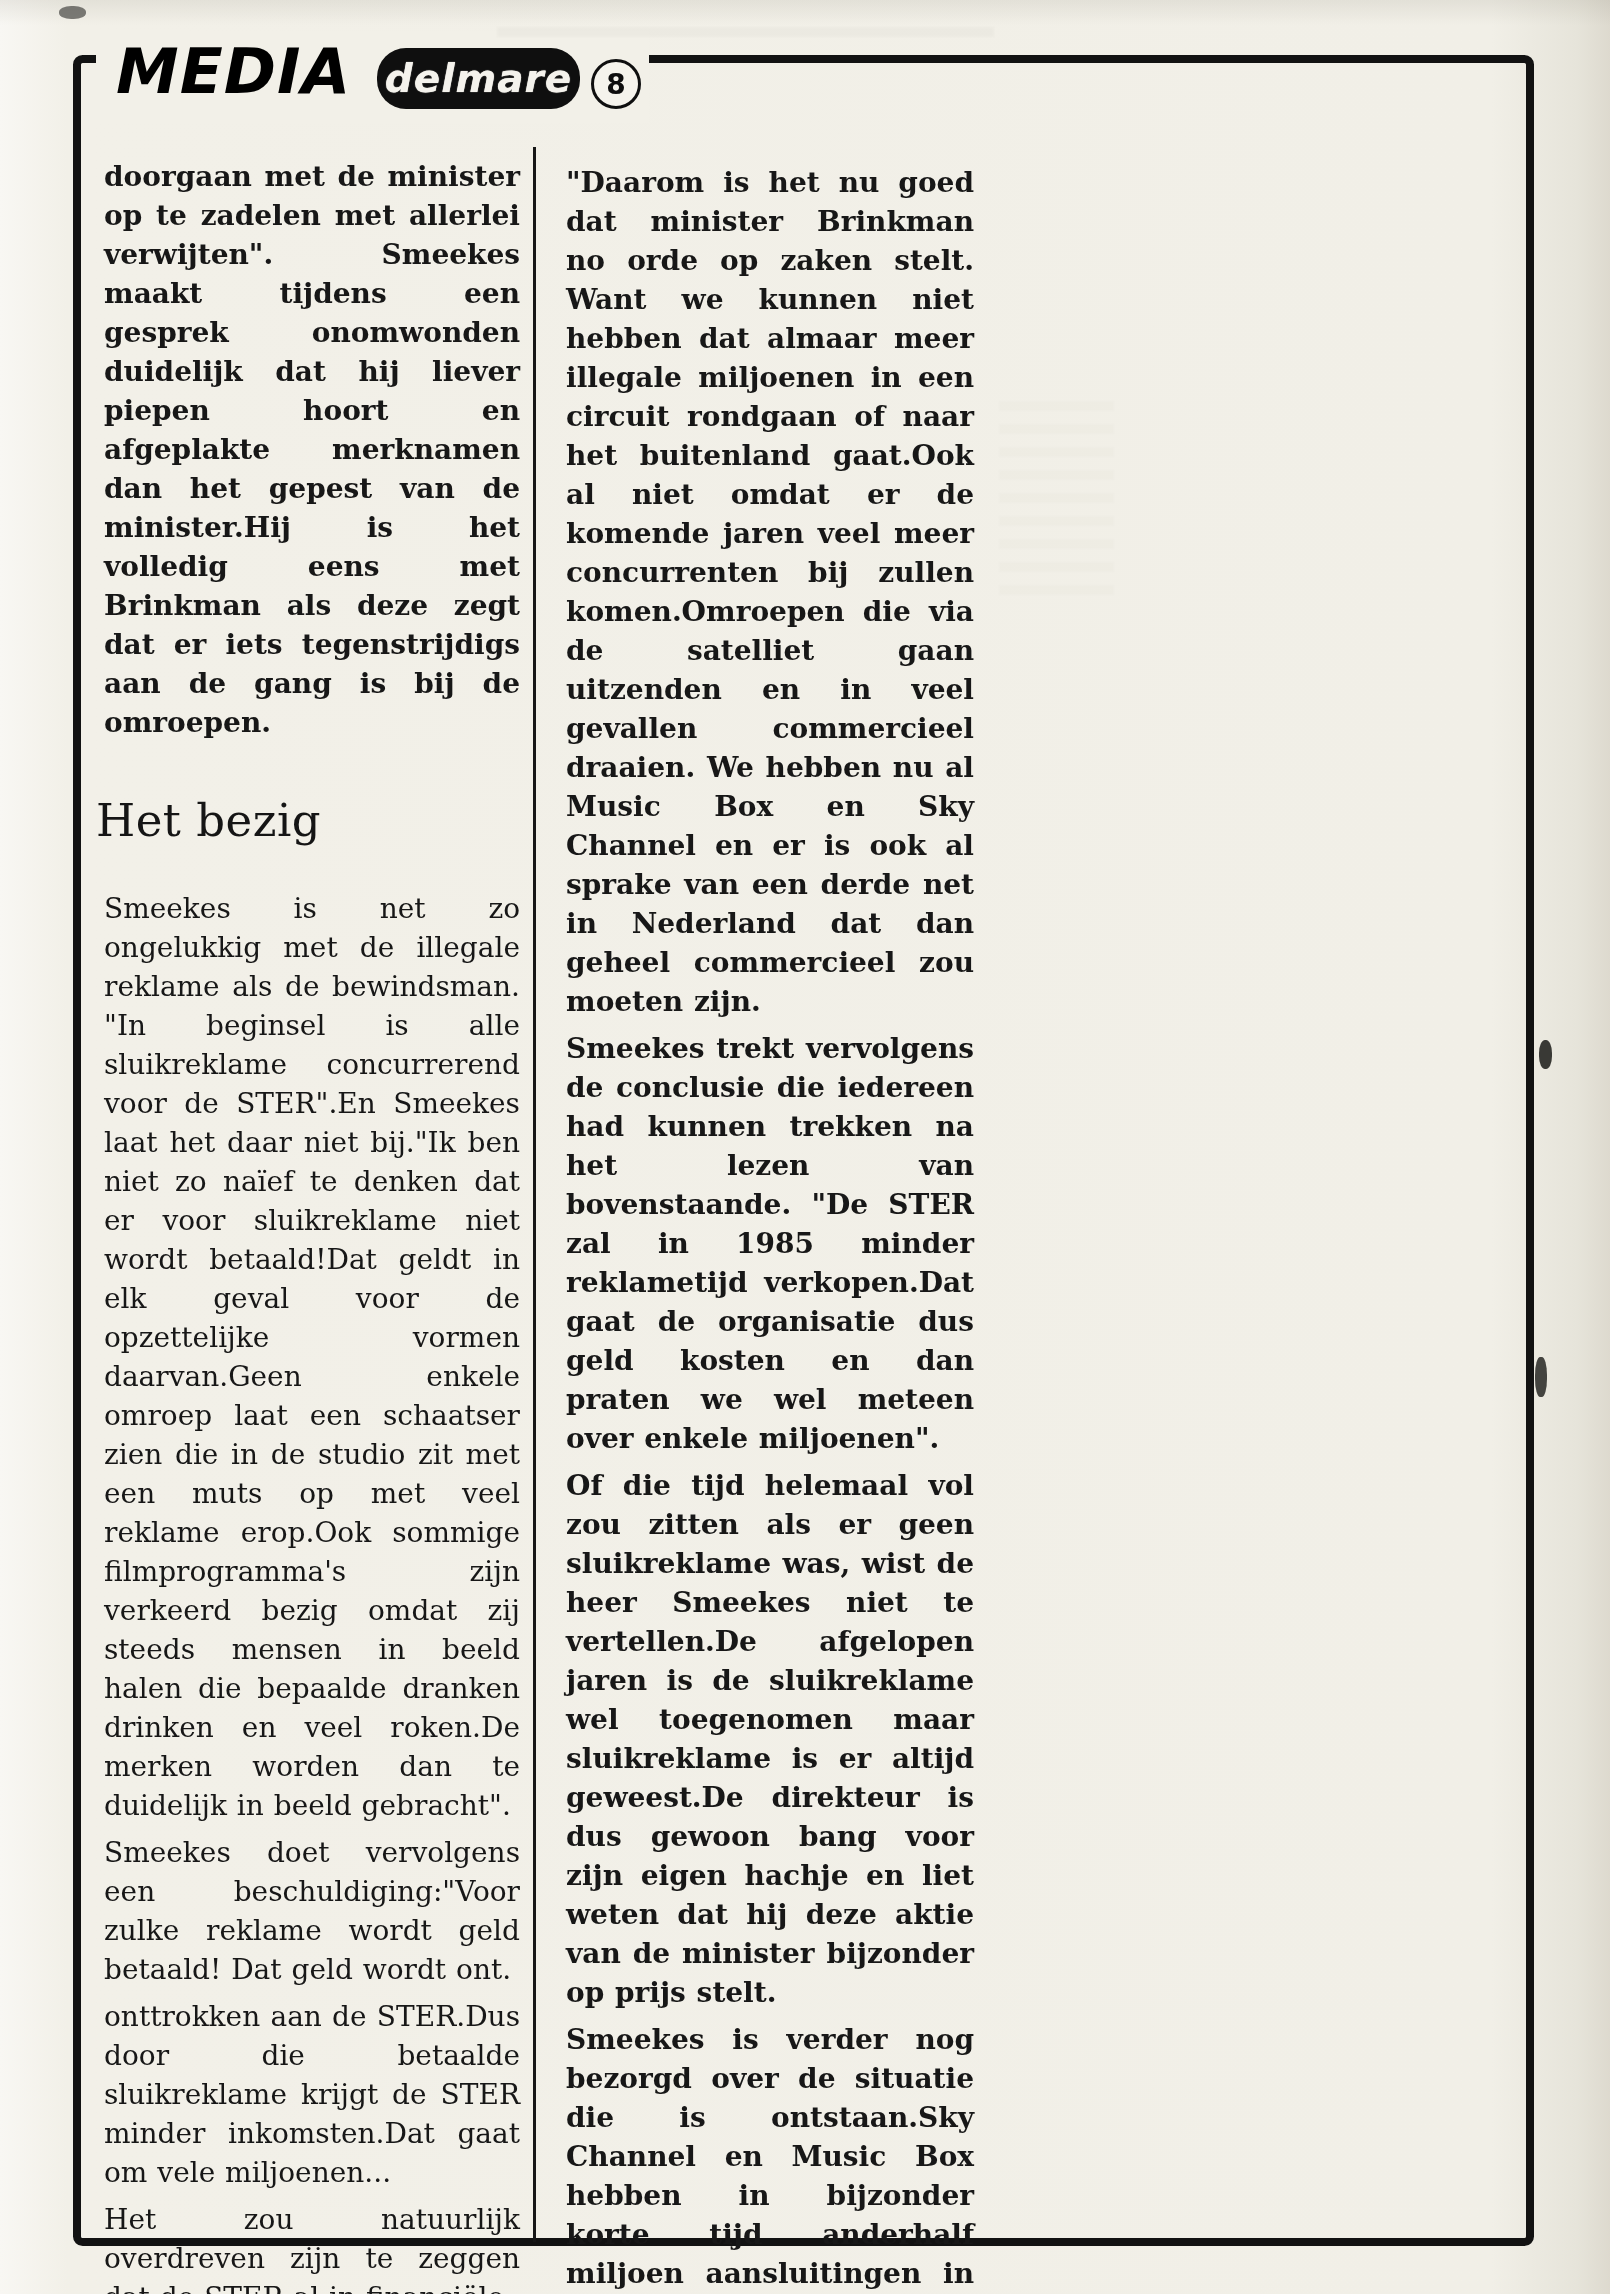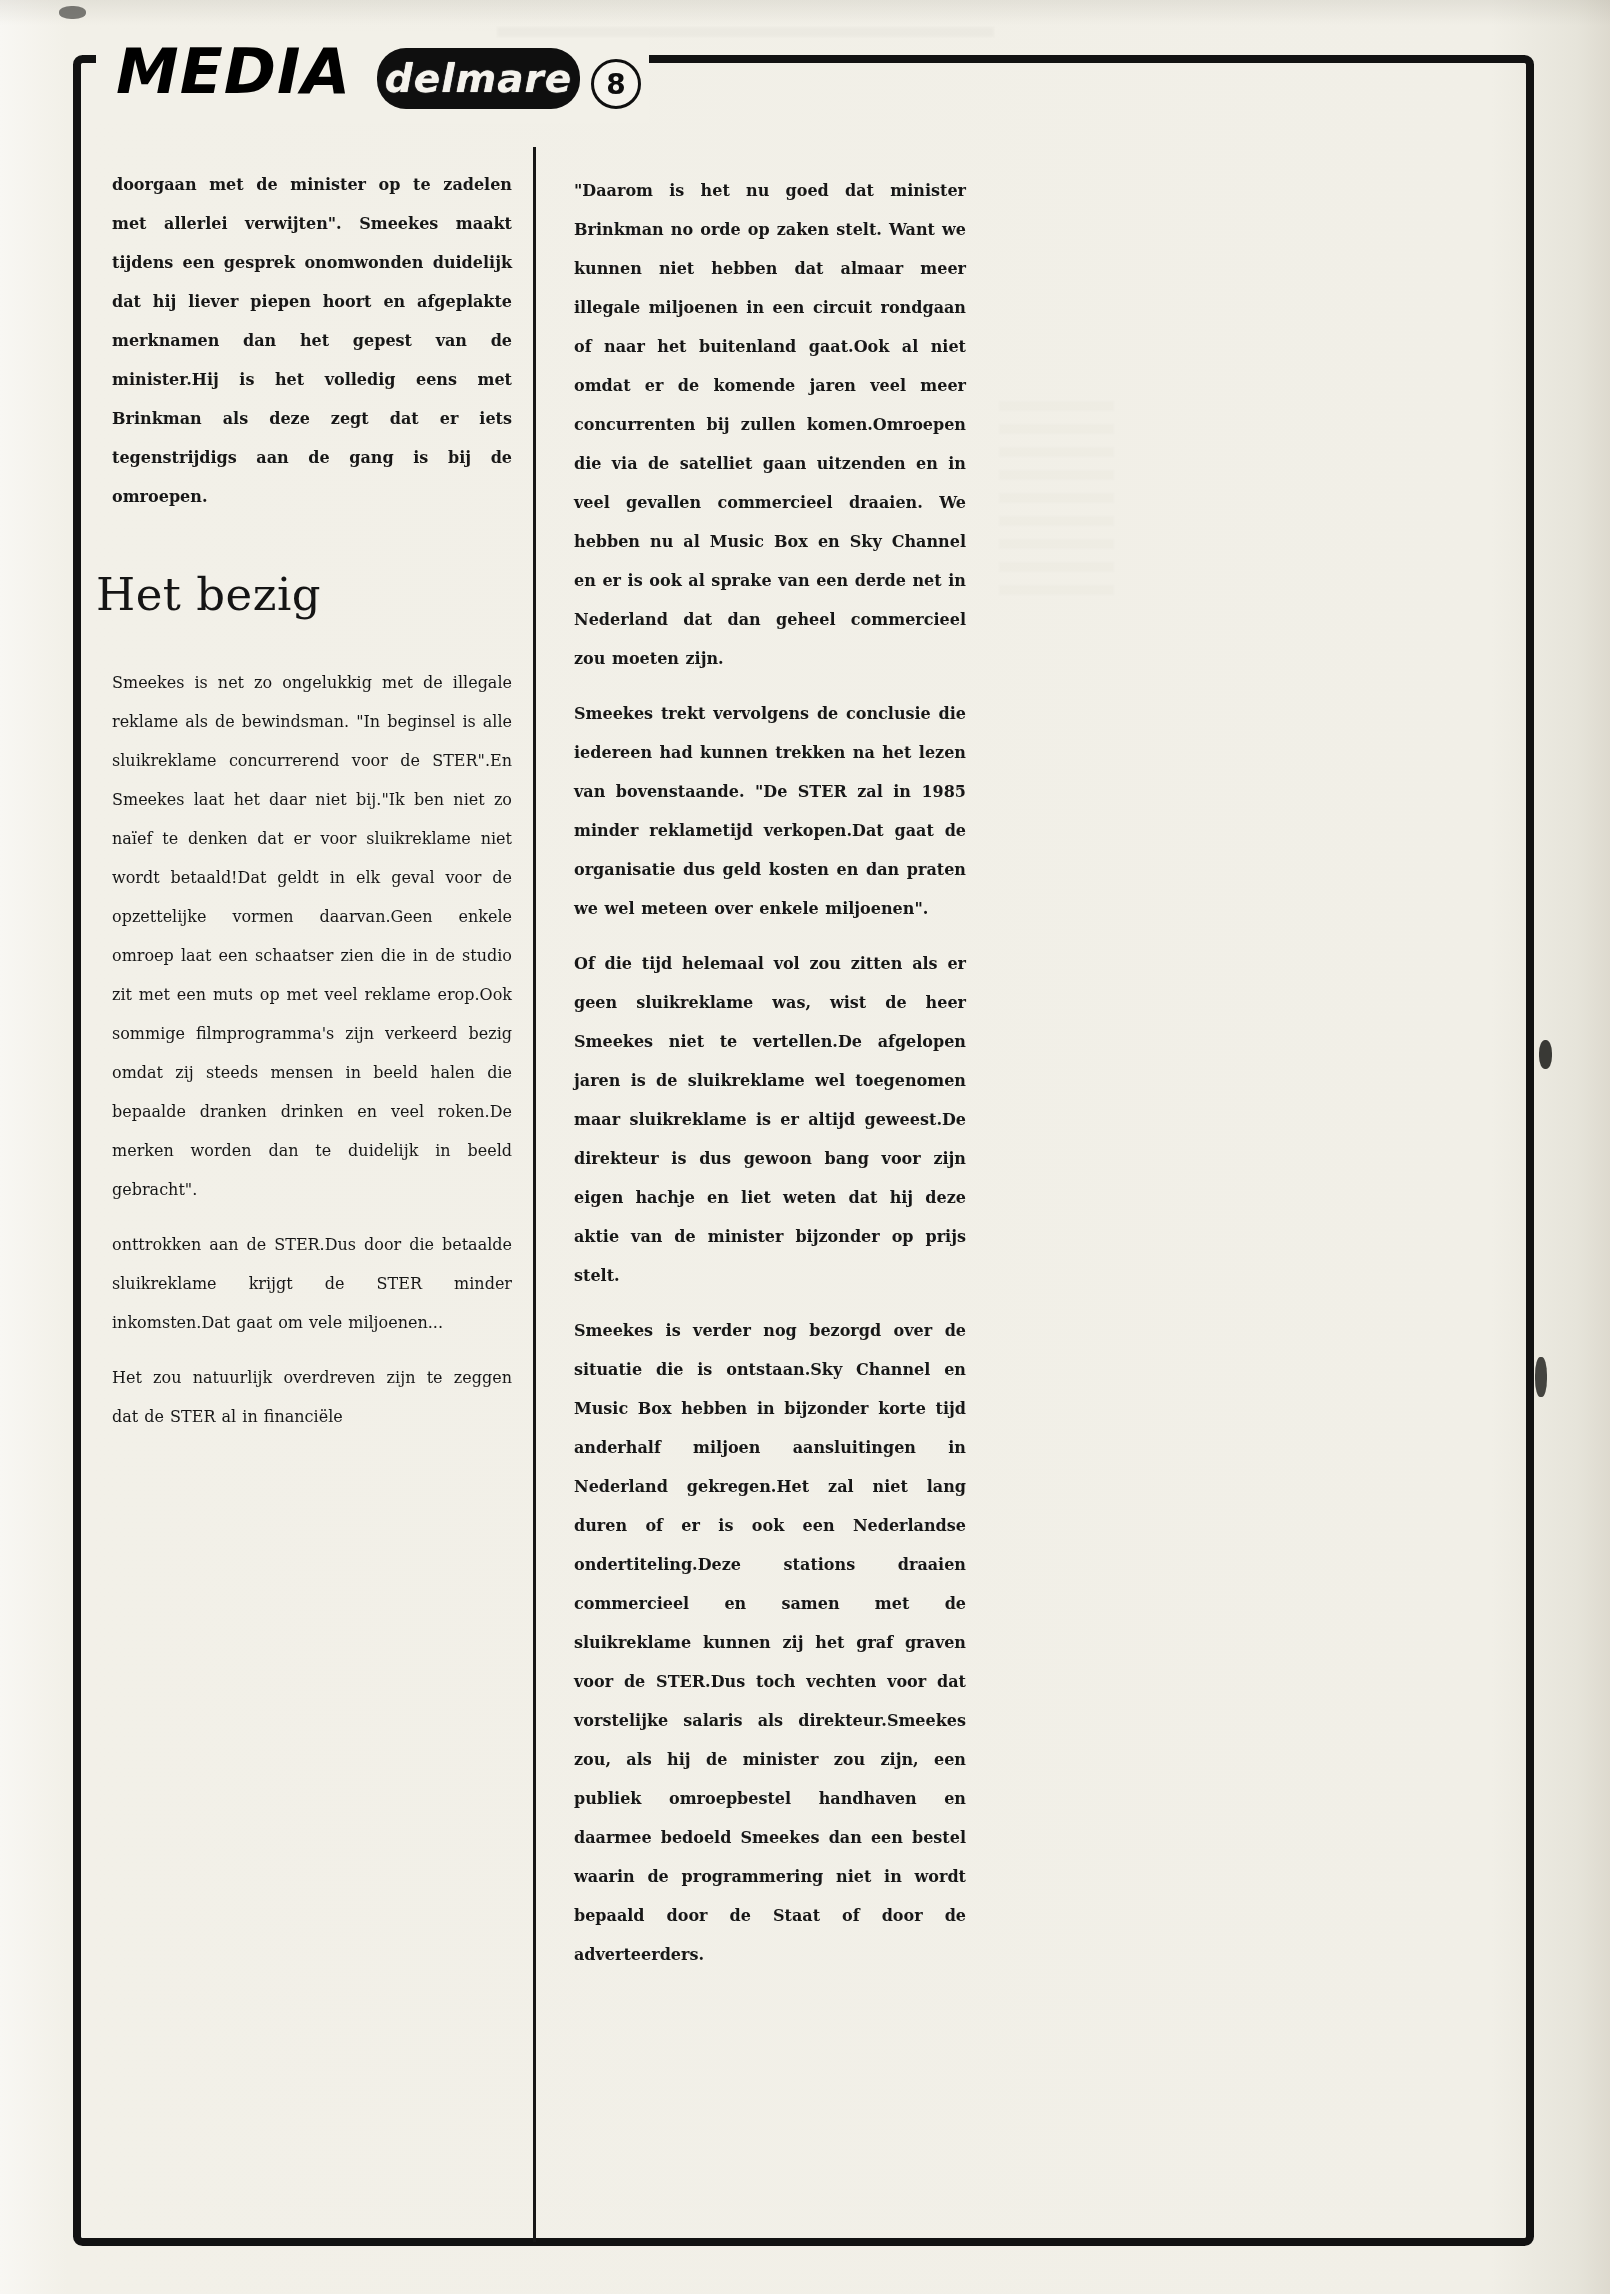--- a/index.html
+++ b/index.html
@@ -49,21 +49,21 @@
   .page-badge {
     position:absolute; left:591px; top:59px; width:44px; height:44px;
     border:3.8px solid #0f0f0f; border-radius:50%;
     background:#f5f3ec;
     display:flex; align-items:center; justify-content:center;
     font-family:"DejaVu Sans", sans-serif; font-weight:bold; font-size:28px; color:#0e0e0e;
   }
   
   .col { position:absolute; color:#171717; }
   .col p {
-    margin:16px; font-size:16px; line-height:39px;
+    margin:8px; font-size:28px; line-height:39px;
     text-align:justify; word-spacing:1px;
   }
   .col-left  { left:96px; top:149px; width:432px; }
   .col-right { left:558px; top:155px; width:424px; }
   .col-right p { font-weight:bold; }
   .intro-bold { font-weight:bold; }
   .section-heading {
     font-family:"DejaVu Serif", serif;
     font-weight:normal; font-size:45px; letter-spacing:0.5px;
     color:#151515; margin:52px 0 42px 0;
@@ -100,20 +100,21 @@
   <span class="delmare-text">delmare</span>
 </div>
 <div class="page-badge">
   <span>8</span>
 </div>
 
 <div class="col col-left">
   <p class="intro-bold">doorgaan met de minister op te zadelen met allerlei verwijten". Smeekes maakt tijdens een gesprek onomwonden duidelijk dat hij liever piepen hoort en afgeplakte merknamen dan het gepest van de minister.Hij is het volledig eens met Brinkman als deze zegt dat er iets tegenstrijdigs aan de gang is bij de omroepen.</p>
   <h2 class="section-heading">Het bezig</h2>
   <p>Smeekes is net zo ongelukkig met de illegale reklame als de bewindsman. "In beginsel is alle sluikreklame concurrerend voor de STER".En Smeekes laat het daar niet bij."Ik ben niet zo naïef te denken dat er voor sluikreklame niet wordt betaald!Dat geldt in elk geval voor de opzettelijke vormen daarvan.Geen enkele omroep laat een schaatser zien die in de studio zit met een muts op met veel reklame erop.Ook sommige filmprogramma's zijn verkeerd bezig omdat zij steeds mensen in beeld halen die bepaalde dranken drinken en veel roken.De merken worden dan te duidelijk in beeld gebracht".</p>
+  <p>Smeekes doet vervolgens een beschuldiging:"Voor zulke reklame wordt geld betaald! Dat geld wordt ont.</p>
   <p>onttrokken aan de STER.Dus door die betaalde sluikreklame krijgt de STER minder inkomsten.Dat gaat om vele miljoenen...</p>
   <p>Het zou natuurlijk overdreven zijn te zeggen dat de STER al in financiële</p>
 </div>
 
 <div class="column-divider"></div>
 
 <div class="col col-right">
   <p>"Daarom is het nu goed dat minister Brinkman no orde op zaken stelt. Want we kunnen niet hebben dat almaar meer illegale miljoenen in een circuit rondgaan of naar het buitenland gaat.Ook al niet omdat er de komende jaren veel meer concurrenten bij zullen komen.Omroepen die via de satelliet gaan uitzenden en in veel gevallen commercieel draaien. We hebben nu al Music Box en Sky Channel en er is ook al sprake van een derde net in Nederland dat dan geheel commercieel zou moeten zijn.</p>
   <p>Smeekes trekt vervolgens de conclusie die iedereen had kunnen trekken na het lezen van bovenstaande. "De STER zal in 1985 minder reklametijd verkopen.Dat gaat de organisatie dus geld kosten en dan praten we wel meteen over enkele miljoenen".</p>
   <p>Of die tijd helemaal vol zou zitten als er geen sluikreklame was, wist de heer Smeekes niet te vertellen.De afgelopen jaren is de sluikreklame wel toegenomen maar sluikreklame is er altijd geweest.De direkteur is dus gewoon bang voor zijn eigen hachje en liet weten dat hij deze aktie van de minister bijzonder op prijs stelt.</p>

